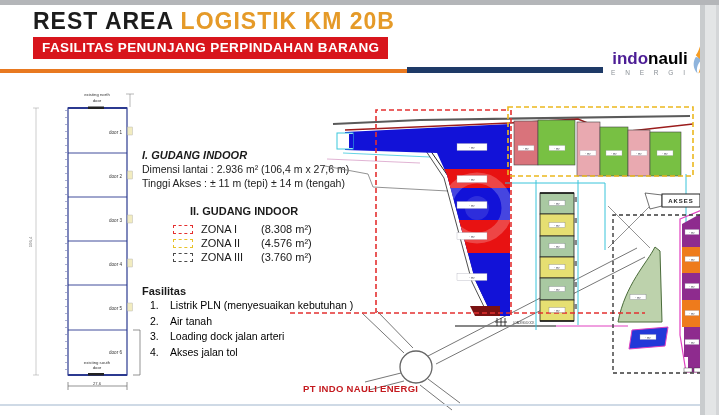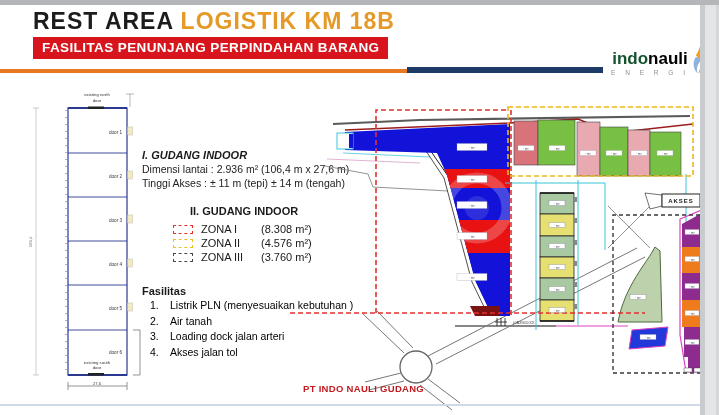--- a/index.html
+++ b/index.html
@@ -13,21 +13,21 @@
 
   .title { position:absolute; left:33px; top:8px; font-size:23px; font-weight:bold; letter-spacing:1px; white-space:nowrap; }
   .title .t-black { color:#1c1c1c; }
   .title .t-orange { color:#e59a28; }
   .banner { position:absolute; left:33px; top:37px; background:#d8151c; color:#ffffff; font-size:13.5px; font-weight:bold; letter-spacing:.4px; padding:3px 9px 4px 9px; white-space:nowrap; }
   .div-orange { position:absolute; left:0; top:69px; width:407px; height:4px; background:#e87920; }
   .div-navy { position:absolute; left:407px; top:67px; width:196px; height:6px; background:#1e3a67; }
 
   .logo { position:absolute; left:608px; top:50px; width:84px; text-align:center; }
   .logo .name { font-size:17px; font-weight:bold; letter-spacing:0; line-height:18px; }
-  .logo .n-navy { color:#14532d;text-align:right; }
+  .logo .n-navy { color:#4c1d95;text-align:right; }
   .logo .n-red { color:#000000; }
   .logo .sub { font-size:6.5px; letter-spacing:4px; color:#8a9096; margin-top:1px; }
   .flame { position:absolute; left:688px; top:24px; }
 
   .spec { position:absolute; color:#222222; }
   .spec-heading { left:170px; top:111px; font-size:13px; font-weight:bold; letter-spacing:.3px; }
   .sec-title { font-size:11px; font-weight:bold; color:#1a1a1a; }
   .s1-title { left:142px; top:149px;font-style:italic; }
   .spec-line { font-size:10.5px; white-space:nowrap; }
   .s1-l1 { left:142px; top:163px; }
@@ -48,21 +48,21 @@
   .svg-abs { position:absolute; }
   .company { position:absolute; left:303px; top:383px; font-size:9.5px; font-weight:bold; color:#c41a1f; letter-spacing:.3px; white-space:nowrap; }
 </style>
 </head>
 <body>
 
 <div class="frame">
   <div class="top-strip"></div>
 
   <div class="title">
-    <span class="t-black">REST AREA</span><span class="t-orange"> LOGISTIK KM 18B</span>
+    <span class="t-black">REST AREA</span><span class="t-orange"> LOGISTIK KM 20B</span>
   </div>
   <div class="banner">FASILITAS PENUNJANG PERPINDAHAN BARANG</div>
   <div class="div-orange"></div>
   <div class="div-navy"></div>
 
   <div class="logo">
     <div class="name"><span class="n-navy">indo</span><span class="n-red">nauli</span></div>
     <div class="sub">E N E R G I</div>
   </div>
   <svg class="flame" width="26" height="54" viewBox="0 0 30 56">
@@ -342,19 +342,19 @@
         <rect x="400" y="254.5" width="14" height="5" fill="#fff" stroke="#99a" stroke-width="0.3"></rect>
           <text x="407" y="258.5" text-anchor="middle">· m²</text>
         <rect x="345" y="209.5" width="16" height="5" fill="#fff" stroke="#667" stroke-width="0.3"></rect>
           <text x="353" y="213.5" text-anchor="middle">· m²</text>
         <rect x="355" y="249.5" width="16" height="5" fill="#fff" stroke="#99a" stroke-width="0.3"></rect>
           <text x="363" y="253.5" text-anchor="middle">· m²</text>
       </g>
     </g>
   </svg>
 
-  <div class="company">PT INDO NAULI GUDANG</div>
+  <div class="company">PT INDO NAULI ENERGI</div>
 
   <div class="bottom-line"></div>
   <div class="edge-band1"></div>
   <div class="edge-band2"></div>
   <div class="edge-band3"></div>
 </div>
 
 </body></html>

